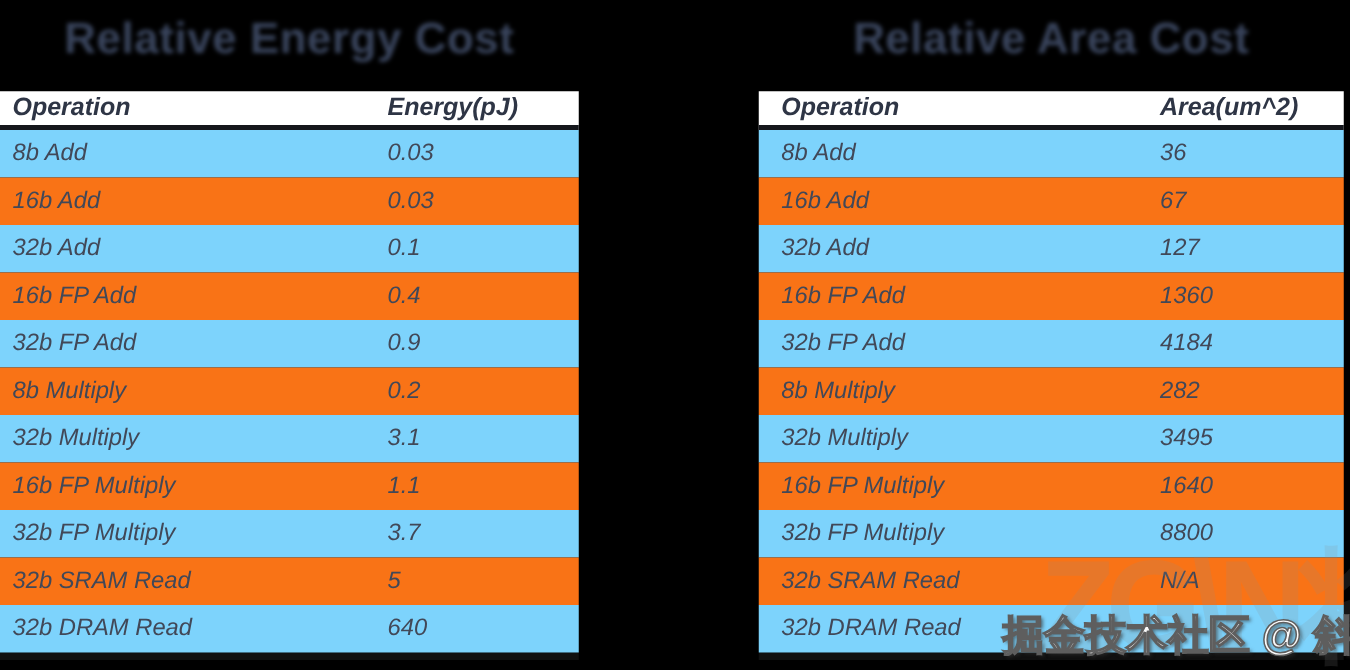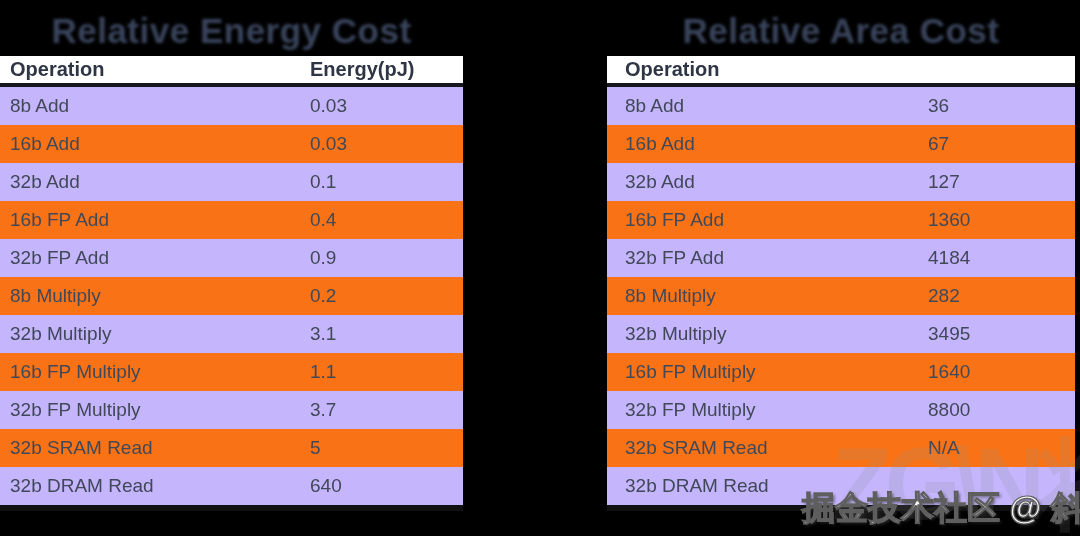--- a/index.html
+++ b/index.html
@@ -11,36 +11,36 @@
   }
   .title {
     position:absolute; top:11px; height:46px;
     text-align:center; font-weight:bold; font-size:35px;
     color:#39445c; letter-spacing:0.5px;
     filter: blur(1.7px);
   }
   #title1 { left:0; width:463px; }
   #title2 { left:607px; width:468px; }
 
-  .tbl { position:absolute; top:56px; }
+  .tbl { position:absolute; top:73px;font-style:italic; }
   #t1 { left:0;   width:463px; }
   #t2 { left:607px; width:468px; }
 
   .thead {
     position:relative; height:31px; background:#ffffff;
     display:flex; align-items:center;
     font-weight:bold; font-size:20px; color:#2e3545;
     border-bottom:4px solid #15171c;
   }
   .row {
     position:relative; height:38px;
     display:flex; align-items:center;
     font-size:19px; color:#414858;
   }
-  .row.odd  { background:#c4b5fd; }
+  .row.odd  { background:#7dd3fc; }
   .row.even { background:#f97316; }
 
   .c1 { padding-left:10px; }
   #t2 .c1 { padding-left:18px; }
   .c2 { position:absolute; }
   #t1 .c2 { left:310px;text-align:right; }
   #t2 .c2 { left:321px; }
 
   .tbl-bottom { height:6px; background:#101010; }
 
@@ -114,20 +114,21 @@
         <span class="c1">32b DRAM Read</span>
         <span class="c2">640</span>
       </div>
     </div>
   <div class="tbl-bottom"></div>
 </div>
 
 <div id="t2" class="tbl">
   <div class="thead">
     <span class="c1">Operation</span>
+    <span class="c2">Area(um^2)</span>
   </div>
   <div>
       <div class="row odd">
         <span class="c1">8b Add</span>
         <span class="c2">36</span>
       </div>
       <div class="row even">
         <span class="c1">16b Add</span>
         <span class="c2">67</span>
       </div>

